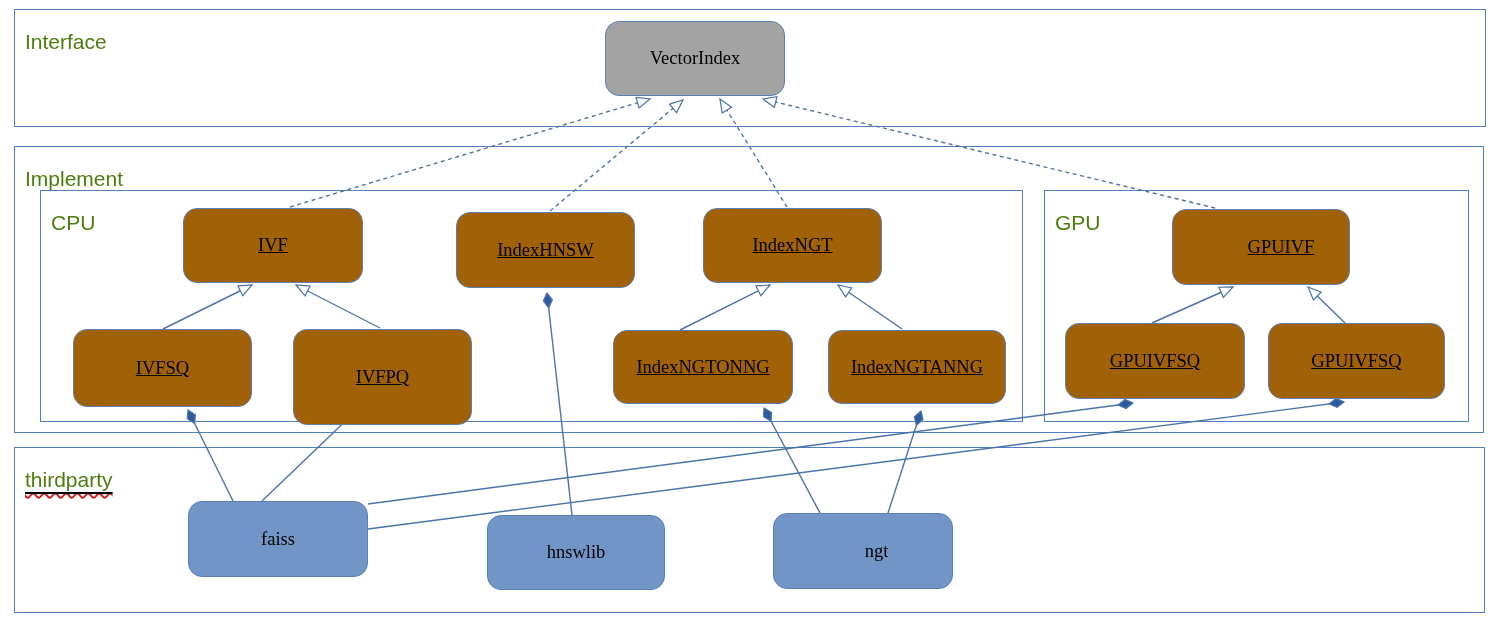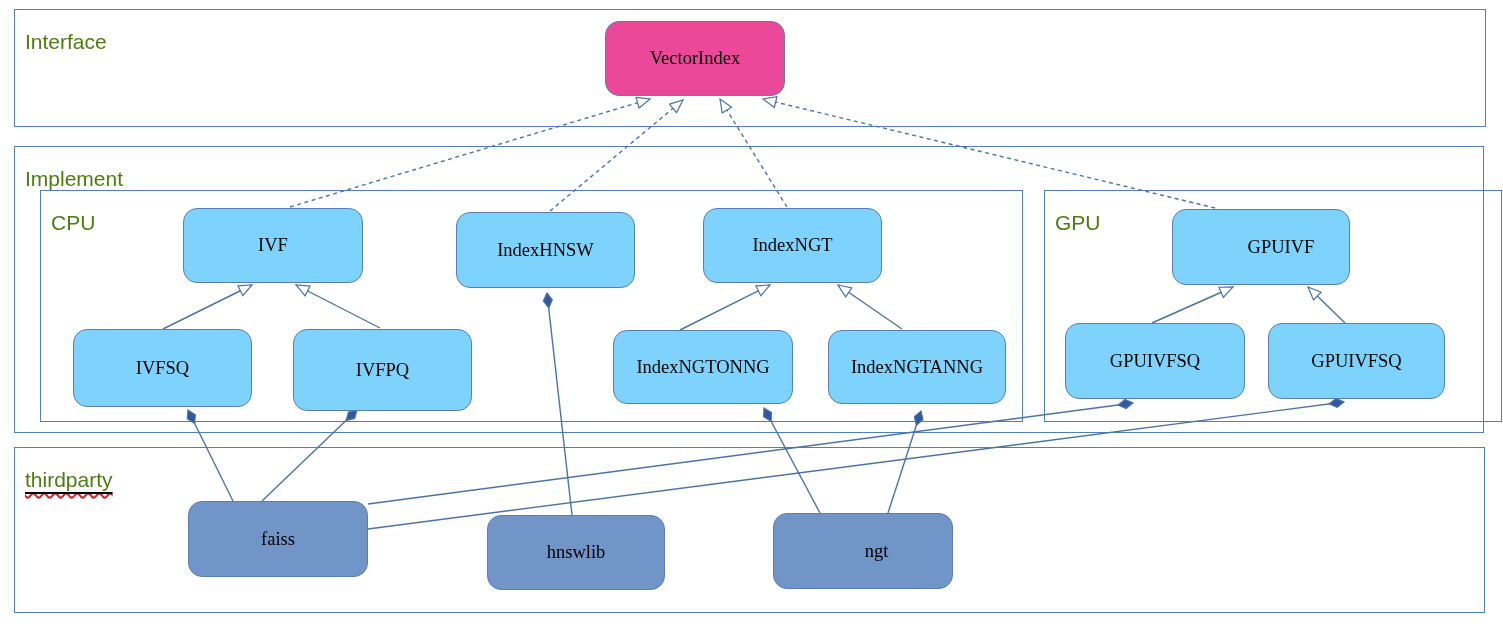--- a/index.html
+++ b/index.html
@@ -36,42 +36,42 @@
     position:absolute;
     box-sizing:border-box;
     border:1.6px solid #5a7fb5;
     border-radius:14px;
     display:flex;align-items:center;justify-content:center;
     font-family:"Liberation Serif","DejaVu Serif",serif;
     font-size:18.5px;
     color:#000;
     text-align:center;
   }
-  .node.interface{background:#ec4899;font-family:Liberation Serif, serif;}
-  .node.impl{background:#7dd3fc;}
+  .node.interface{background:#a3a3a3;font-family:Liberation Serif, serif;}
+  .node.impl{background:#a16207;text-decoration:underline;}
   .node.thirdparty{background:#7295c8;}
   #edge-layer{
     position:absolute;left:0;top:0;
     pointer-events:none;
   }
 </style>
 </head>
 <body>
 
 <div id="canvas">
     <div class="container-box" style="left: 14px; top: 9px; width: 1472px; height: 118px; border-color: rgb(79, 127, 190);">
       <span class="container-label">Interface</span>
     </div>
     <div class="container-box" style="left: 14px; top: 146px; width: 1470px; height: 287px; border-color: rgb(79, 127, 190);">
       <span class="container-label">Implement</span>
     </div>
     <div class="container-box" style="left: 40px; top: 190px; width: 983px; height: 232px; border-color: rgb(79, 127, 190);">
       <span class="container-label">CPU</span>
     </div>
-    <div class="container-box" style="left: 1044px; top: 190px; width: 458px; height: 232px; border-color: rgb(79, 127, 190); padding-left: 12px;">
+    <div class="container-box" style="left: 1044px; top: 190px; width: 425px; height: 232px; border-color: rgb(79, 127, 190); padding-left: 12px;">
       <span class="container-label">GPU</span>
     </div>
     <div class="container-box" style="left: 14px; top: 447px; width: 1471px; height: 166px; border-color: rgb(79, 127, 190);">
       <span class="container-label"><span class="squiggle-wrap" style="text-decoration-color: rgb(204, 34, 34);"><span class="plain-underline">thirdparty</span></span></span>
     </div>
     <svg id="edge-layer" width="1503" height="628">
       <defs>
         <marker id="tri-hollow" markerUnits="userSpaceOnUse" markerWidth="16" markerHeight="14" refX="14" refY="6.5" orient="auto">
           <path d="M1,1 L14,6.5 L1,12 Z" fill="#ffffff" stroke="#4a74a8" stroke-width="1.2"></path>
         </marker>
@@ -105,21 +105,21 @@
     </div>
     <div class="node impl" style="left: 456px; top: 212px; width: 179px; height: 76px;">
       <span>IndexHNSW</span>
     </div>
     <div class="node impl" style="left: 703px; top: 208px; width: 179px; height: 75px; align-items: center;">
       <span>IndexNGT</span>
     </div>
     <div class="node impl" style="left: 73px; top: 329px; width: 179px; height: 78px;">
       <span>IVFSQ</span>
     </div>
-    <div class="node impl" style="left: 293px; top: 329px; width: 179px; height: 82px;">
+    <div class="node impl" style="left: 293px; top: 329px; width: 179px; height: 96px;">
       <span>IVFPQ</span>
     </div>
     <div class="node impl" style="left: 828px; top: 330px; width: 178px; height: 74px;">
       <span>IndexNGTANNG</span>
     </div>
     <div class="node impl" style="left: 613px; top: 330px; width: 180px; height: 74px;">
       <span>IndexNGTONNG</span>
     </div>
     <div class="node impl" style="left: 1172px; top: 209px; width: 178px; height: 76px; padding-left: 40px;">
       <span>GPUIVF</span>

